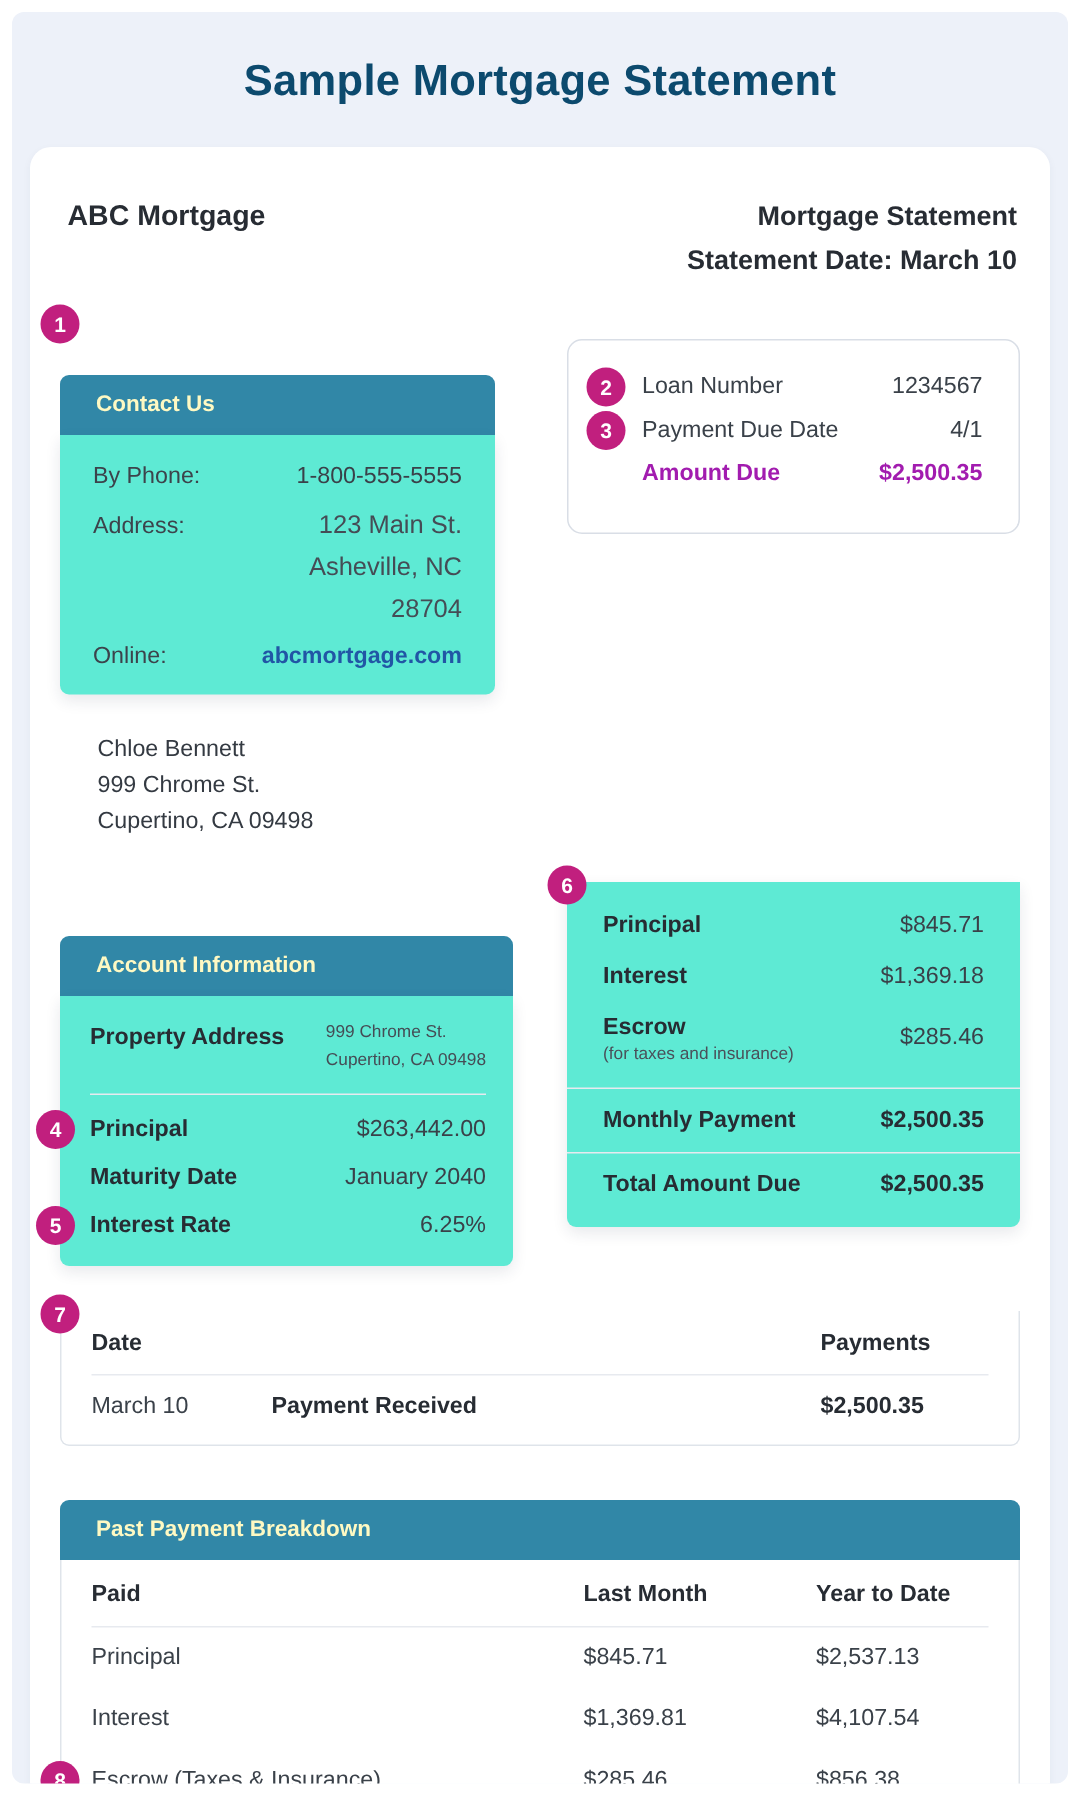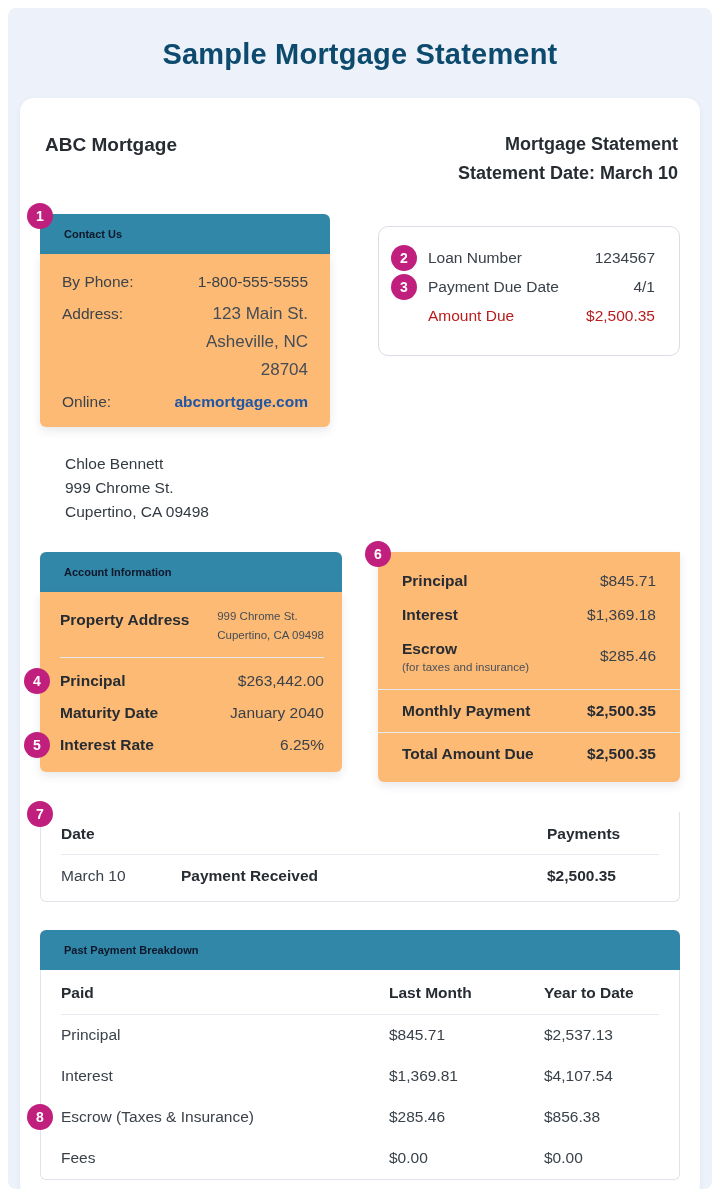--- a/index.html
+++ b/index.html
@@ -38,50 +38,51 @@
     display: flex;
     justify-content: space-between;
     align-items: flex-start;
     padding: 32px 22px 0 25px;
   }
   .company { font-size: 19px; font-weight: bold; color: #272c33; padding-top: 4px; }
   .stmt-meta { text-align: right; font-size: 18px; font-weight: bold; color: #272c33; line-height: 1.6; }
 
   .teal-header {
     background: #3187a7;
-    color: #0f172a;
+    color: #fef9c3;
     font-weight: bold;
-    font-size: 11px;
+    font-size: 15px;
     height: 40px;
     line-height: 40px;
     padding-left: 24px;
     border-radius: 6px 6px 0 0;
     white-space: nowrap;
     overflow: hidden;
+    margin-top: 36px;
   }
   .badge {
     width: 26px; height: 26px;
     background: #c11f7e;
     color: #fff;
     border-radius: 50%;
     font-size: 14px;
     font-weight: bold;
     display: flex;
     align-items: center;
     justify-content: center;
     flex: 0 0 26px;
   }
   .badge.corner { position: absolute; top: -11px; left: -13px; z-index: 2; }
   .badge.row-side { position: absolute; left: -36px; top: 50%; margin-top: -13px; }
   .badge.spacer { visibility: hidden; }
 
   .row-top { display: flex; margin: 26px 20px 0 20px; gap: 48px; align-items: flex-start; }
   .contact-box { width: 290px; position: relative; }
   .shadow-body {
-    background: #fdba74;
+    background: #5eead4;
     border-radius: 0 0 6px 6px;
     box-shadow: 0 4px 10px rgba(30,40,70,.10);
   }
   .contact-body { padding: 10px 22px 16px 22px; }
   .c-row { display: flex; align-items: baseline; margin-top: 9px; }
   .c-label { width: 92px; font-size: 15.5px; color: #3c434b; flex: 0 0 92px; }
   .c-value { flex: 1; text-align: right; font-size: 15.5px; color: #3a4149; }
   .c-value.small { font-size: 17px; line-height: 1.65; color: #454c55; }
   .c-value.link { font-weight: bold; color: #2156a5; cursor: pointer; }
 
@@ -90,21 +91,21 @@
     margin-top: 12px;
     border: 1px solid #d9dee6;
     border-radius: 10px;
     background: #fff;
     padding: 17px 24px 24px 12px;
   }
   .l-row { display: flex; align-items: center; min-height: 29px; }
   .l-row .badge { margin-right: 11px; }
   .l-label { font-size: 15.5px; color: #3a4149; }
   .l-value { margin-left: auto; font-size: 15.5px; color: #3a4149; }
-  .l-row.bold .l-label, .l-row.bold .l-value { font-weight: normal; color: #b91c1c; text-align: right; }
+  .l-row.bold .l-label, .l-row.bold .l-value { font-weight: bold; color: #a21caf; text-align: right; }
 
   .borrower { margin: 25px 0 0 45px; font-size: 15.5px; line-height: 24px; color: #343a42; }
 
   .row-mid { display: flex; margin: 28px 20px 0 20px; gap: 36px; align-items: flex-start; }
   .info-box { width: 302px; position: relative; }
 
   .account-body { padding: 13px 18px 18px 20px; }
   .prop-row { display: flex; align-items: flex-start; }
   .prop-label { font-size: 15.5px; font-weight: bold; color: #272c33; padding-top: 6px; }
   .prop-value { margin-left: auto; font-size: 11.5px; line-height: 1.65; color: #454c55; text-align: left; padding-top: 2px; }

